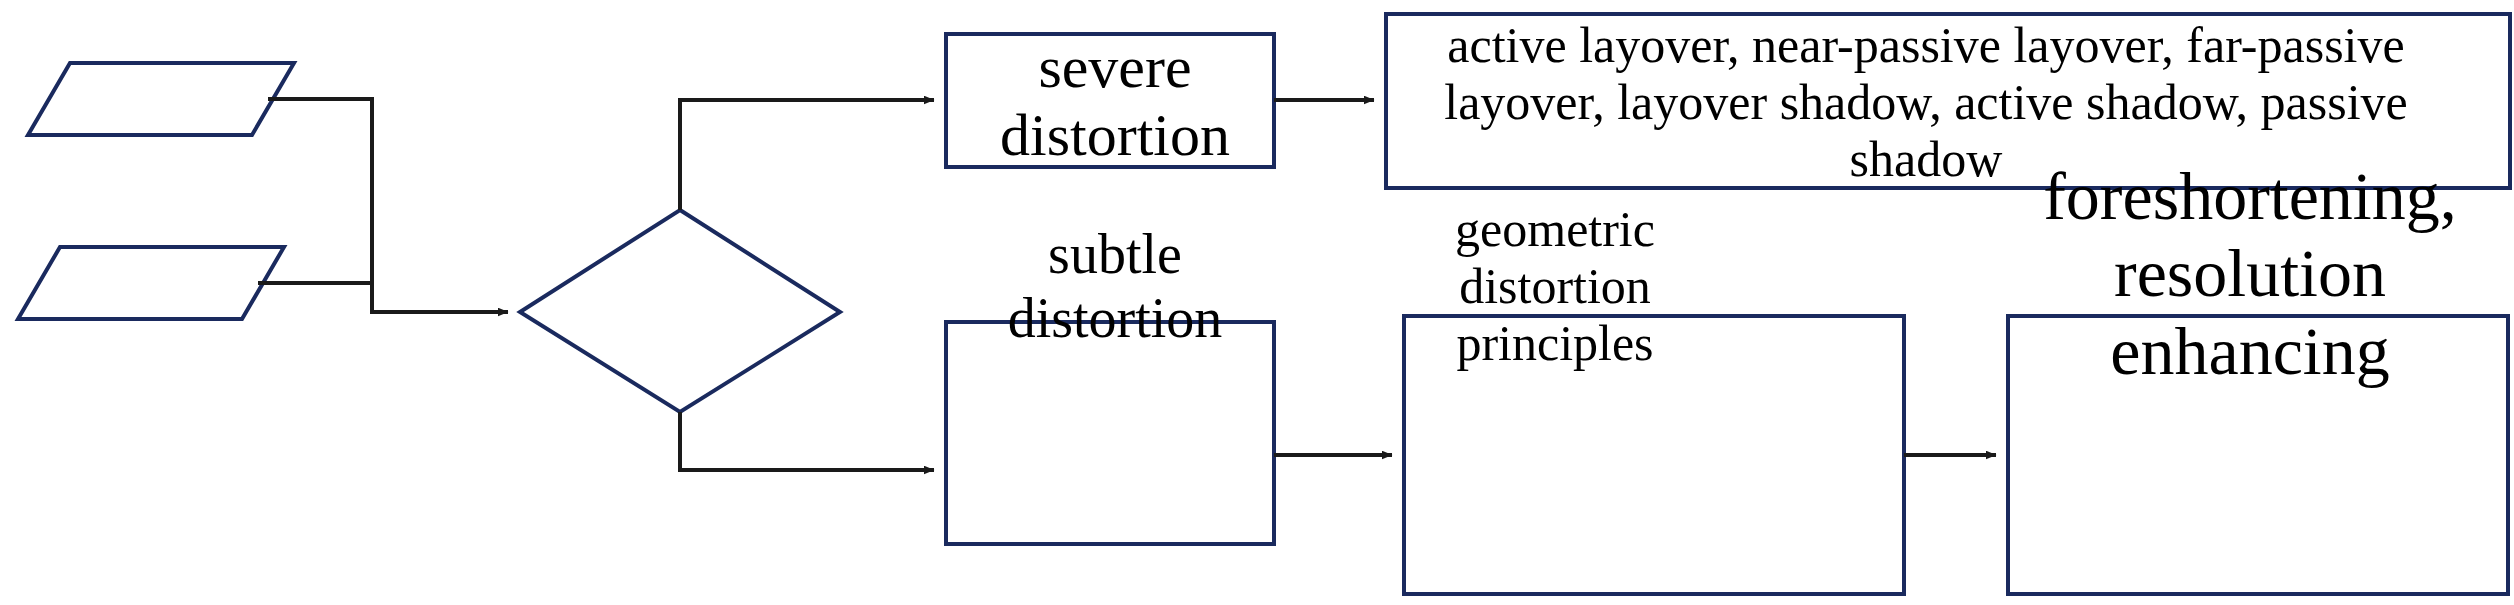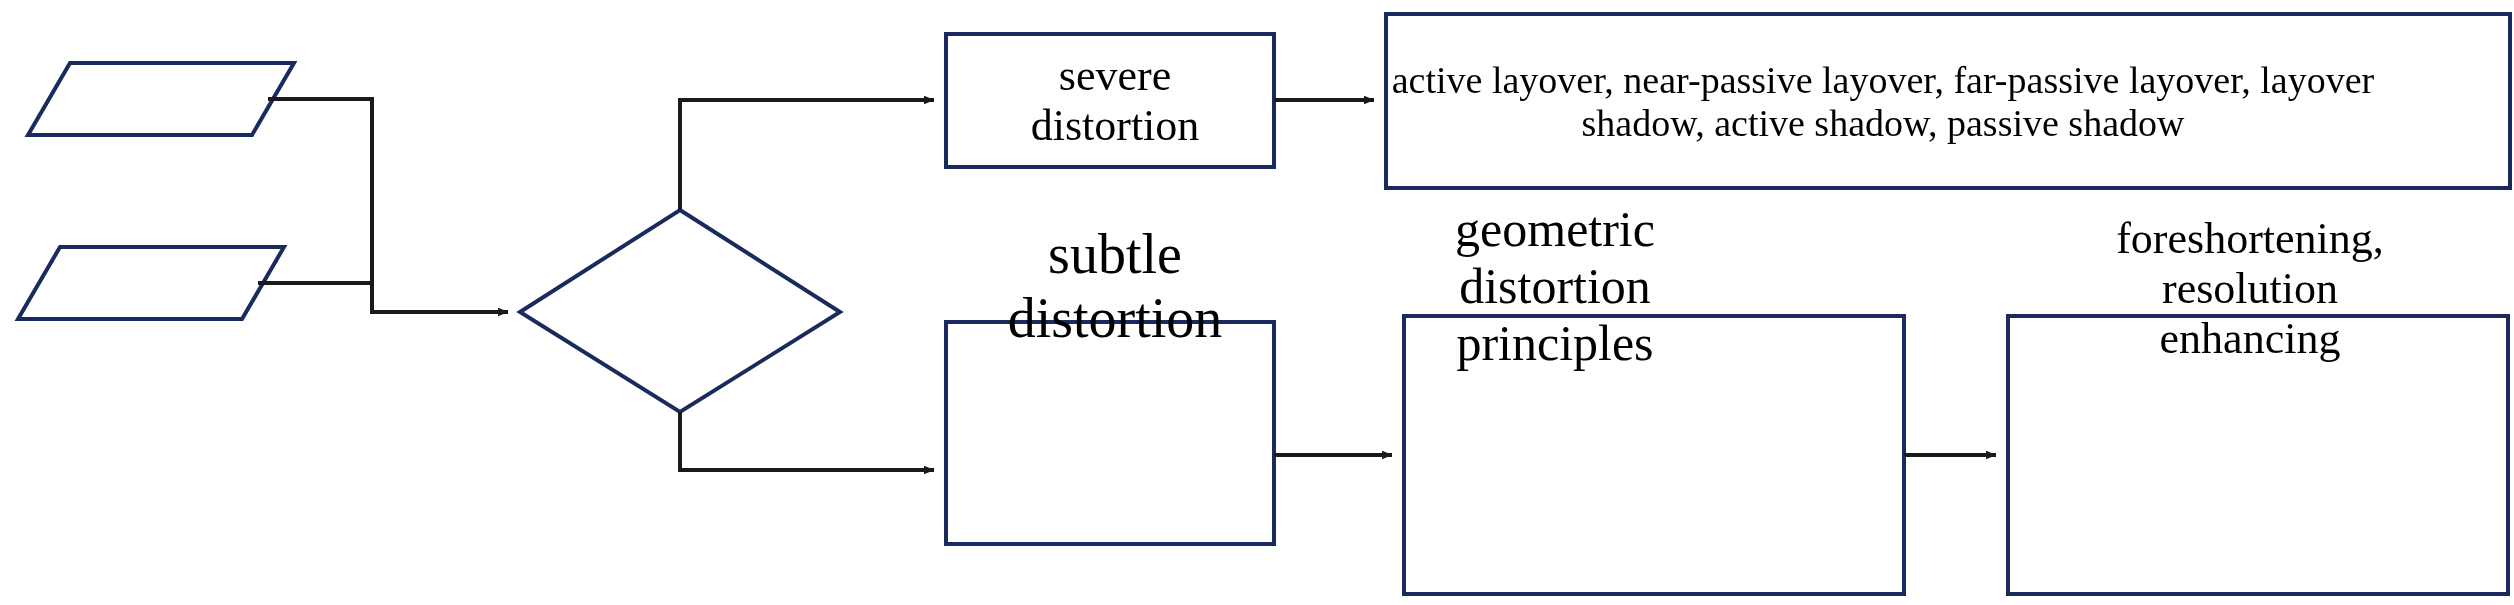--- a/index.html
+++ b/index.html
@@ -32,25 +32,25 @@
     justify-content: center;
     text-align: center;
     color: #000000;
     line-height: 1.14;
     white-space: pre-line;
     pointer-events: none;
   }
   .lbl-sar   { left: 30px;   top: 62px;  width: 250px; height: 78px;  font-size: 50px; }
   .lbl-dem   { left: 20px;   top: 244px; width: 250px; height: 78px;  font-size: 50px; }
   .lbl-lsm   { left: 560px;  top: 150px; width: 250px; height: 90px;  font-size: 50px; }
-  .lbl-sev   { left: 950px;  top: 36px;  width: 330px; height: 130px; font-size: 44px; }
+  .lbl-sev   { left: 950px;  top: 36px;  width: 330px; height: 130px; font-size: 60px; }
   .lbl-sub   { left: 950px;  top: 222px; width: 330px; height: 130px; font-size: 56px; }
-  .lbl-big   { left: 1333px; top: 22px;  width: 1100px; height: 160px; font-size: 38px; }
+  .lbl-big   { left: 1376px; top: 22px;  width: 1100px; height: 160px; font-size: 50px; }
   .lbl-geo   { left: 1405px; top: 206px; width: 300px; height: 160px; font-size: 50px; }
-  .lbl-fore  { left: 2000px; top: 209px; width: 500px; height: 160px; font-size: 44px; }
+  .lbl-fore  { left: 2000px; top: 194px; width: 500px; height: 160px; font-size: 68px; }
 </style>
 </head>
 <body>
 
 <div id="stage">
 
   <svg id="svg-layer" viewBox="0 0 2514 605" xmlns="http://www.w3.org/2000/svg">
     <defs>
       <marker id="arrowhead" markerWidth="11" markerHeight="9" refX="10.5" refY="4.5" orient="auto" markerUnits="userSpaceOnUse">
         <path d="M0,0 L11,4.5 L0,9 z" fill="#1a1a1a"></path>

